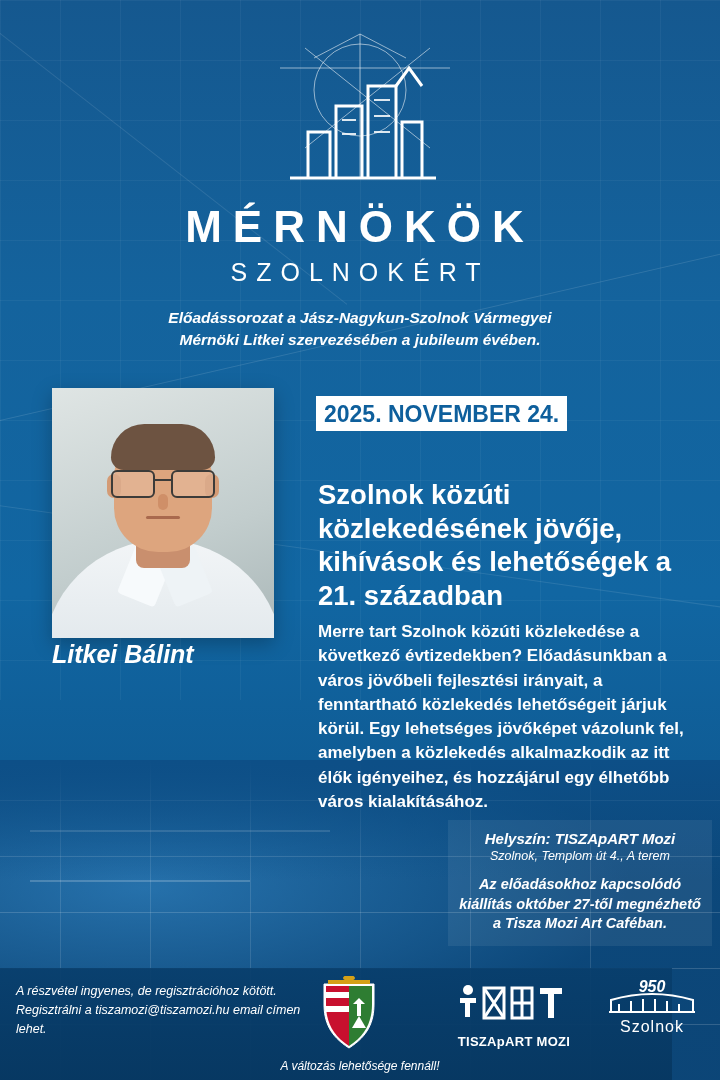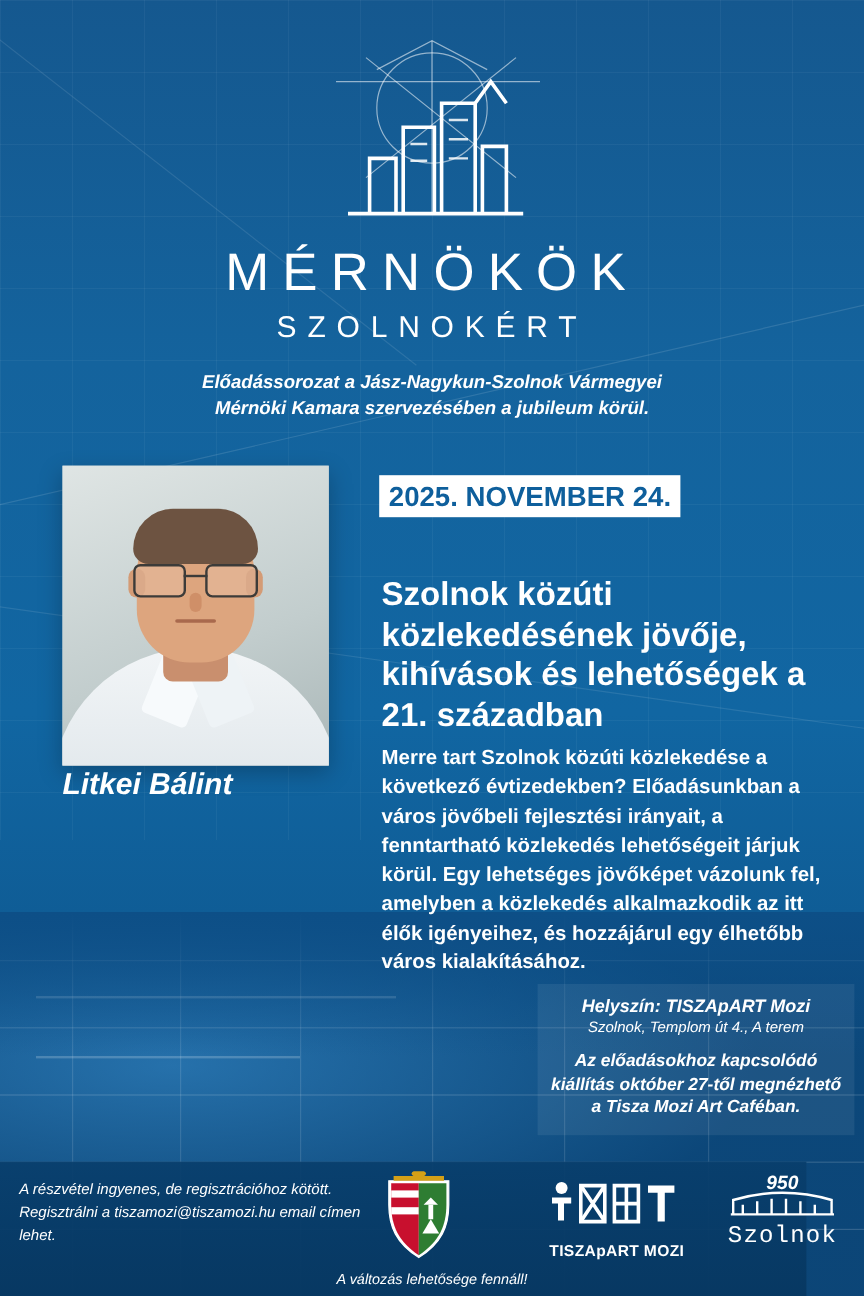--- a/index.html
+++ b/index.html
@@ -50,21 +50,21 @@
   .bp-fade{
     position:absolute;left:0;top:0;width:720px;height:120px;
     background:linear-gradient(180deg, rgba(13,79,135,1) 0%, rgba(13,79,135,0) 100%);
   }
 
   
   .logo-wrap{position:absolute;left:0;right:0;top:28px;text-align:center;}
   .logo-mark{display:inline-block;}
   .brand-title{
     margin-top:10px;
-    font-size:44px;letter-spacing:11px;font-weight:400;color:#ffffff;
+    font-size:44px;letter-spacing:11px;font-weight:700;color:#ffffff;
     font-family:"Liberation Sans", sans-serif;
   }
   .brand-sub{
     margin-top:6px;
     font-size:25px;letter-spacing:9px;font-weight:400;color:#ffffff;
   }
   .brand-desc{
     margin-top:20px;
     font-size:15.5px;font-style:italic;font-weight:700;color:#ffffff;line-height:1.45;
   }
@@ -163,21 +163,21 @@
     position:absolute;left:318px;top:8px;width:62px;height:74px;
   }
   .tiszapart{
     position:absolute;left:452px;top:12px;width:124px;text-align:center;color:#fff;
   }
   .tiszapart .label{font-size:13px;font-weight:700;letter-spacing:0.3px;margin-top:6px;text-align:center;}
   .szolnok-logo{
     position:absolute;left:600px;top:10px;width:104px;text-align:center;color:#fff;
   }
   .szolnok-logo .num{font-size:16px;font-style:italic;font-weight:700;margin-bottom:-4px;}
-  .szolnok-logo .name{font-size:20px;letter-spacing:1px;font-family:Liberation Mono, monospace;}
+  .szolnok-logo .name{font-size:16px;letter-spacing:1px;}
   .slogan{
     position:absolute;left:0;bottom:7px;width:720px;text-align:center;
     font-size:12px;font-style:italic;font-weight:400;color:#ffffff;
   }
 </style>
 </head>
 <body>
 
 <div class="poster">
 
@@ -229,21 +229,21 @@
           <path d="M124 72 L140 72"></path>
           <path d="M124 88 L140 88"></path>
           <path d="M124 104 L140 104"></path>
         </g>
       </svg>
     </div>
     <div class="brand-title">MÉRNÖKÖK</div>
     <div class="brand-sub">SZOLNOKÉRT</div>
     <div class="brand-desc">
       <div>Előadássorozat a Jász-Nagykun-Szolnok Vármegyei</div>
-      <div>Mérnöki Kamara szervezésében a jubileum körül.</div>
+      <div>Mérnöki Litkei szervezésében a jubileum évében.</div>
     </div>
   </div>
 
   <div class="photo-frame">
     <div class="ph-bg"></div>
     <div class="ph-shoulder"></div>
     <div class="ph-collar-l"></div>
     <div class="ph-collar-r"></div>
     <div class="ph-neck"></div>
     <div class="ph-head"></div>

